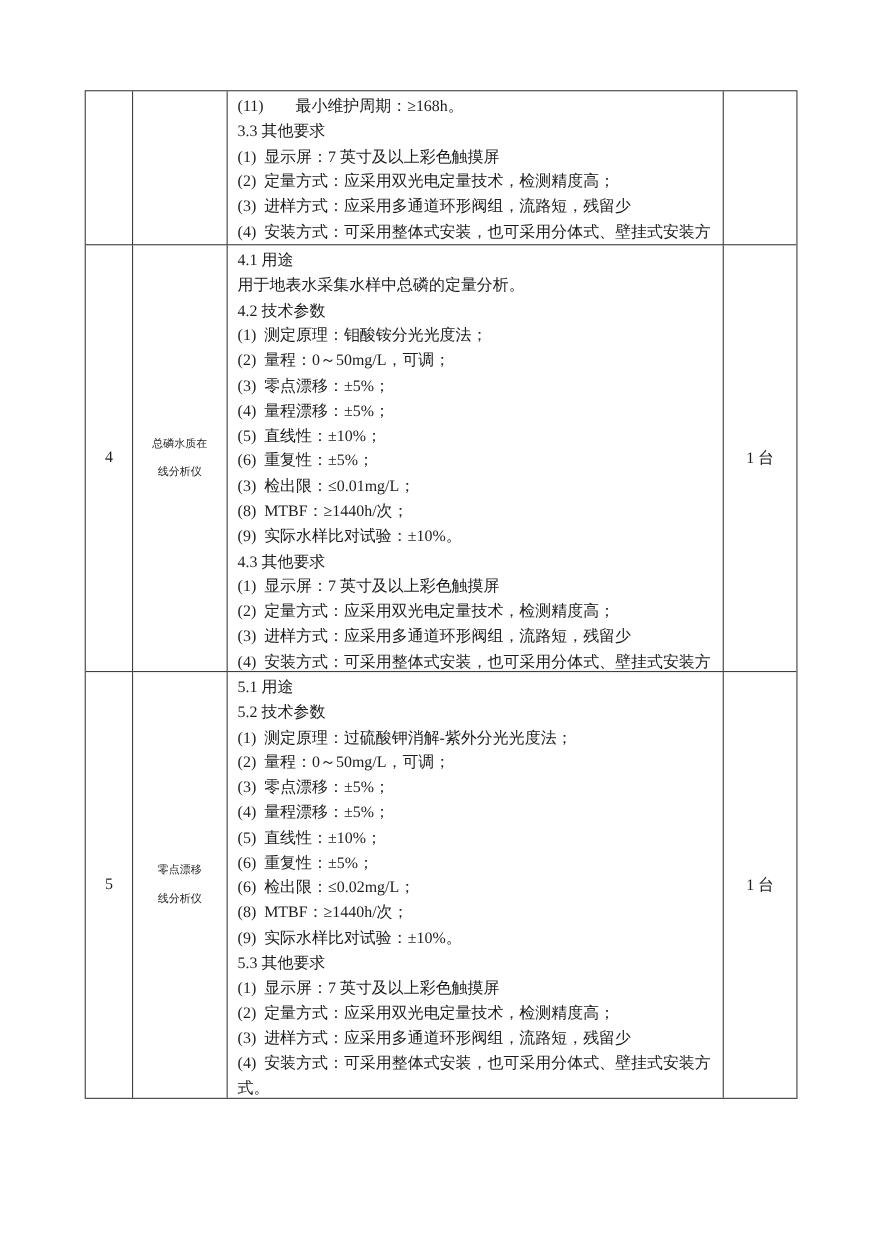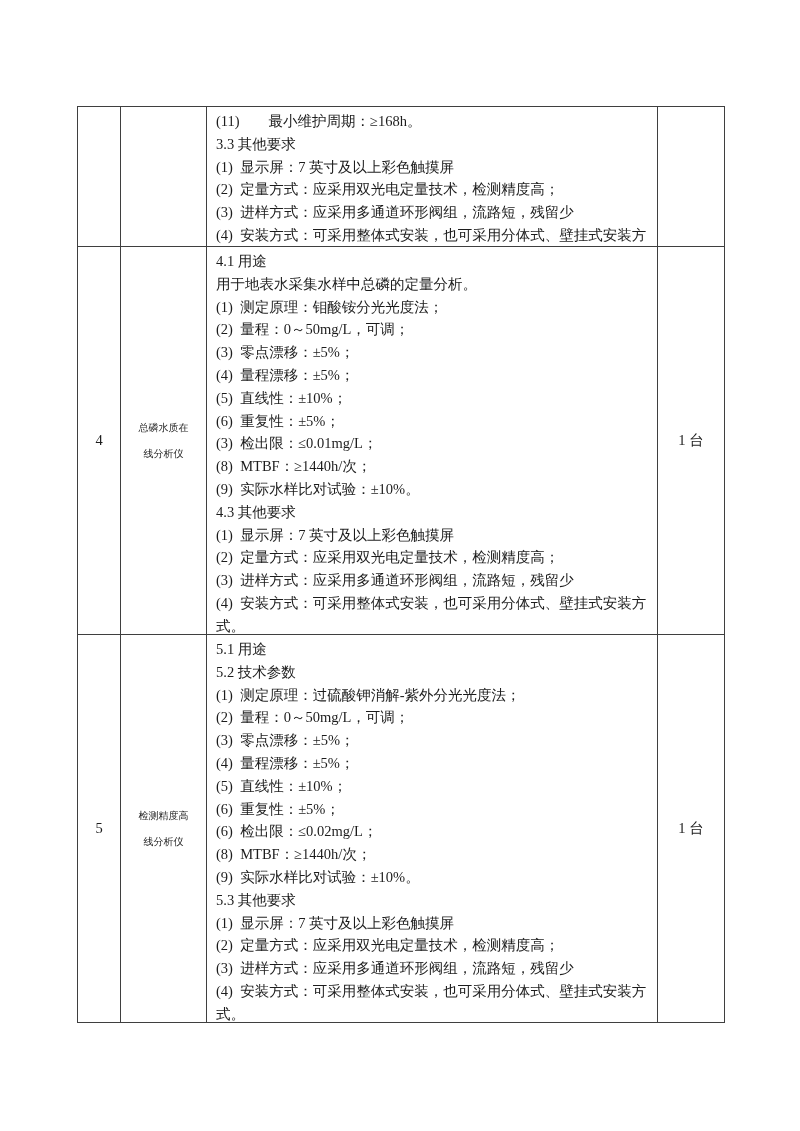--- a/index.html
+++ b/index.html
@@ -7,21 +7,21 @@
   html, body { background: #ffffff; }
   body {
     width: 800px; height: 1131px;
     position: relative;
     font-family: "Liberation Serif", "DejaVu Serif", serif;
     color: var(--tc);
     overflow: hidden;
   }
   .spec-table {
     position: absolute;
-    left: 77px; top: 106px;
+    left: 77px; top: 82px;
     display: grid;
     grid-template-columns: 43px 86px 451px 66px;
     grid-template-rows: 140px 388px 387px;
     border: 1px solid var(--bc);
     background: #ffffff;
     box-sizing: content-box;
   }
   .cell {
     box-sizing: border-box;
     border-right: 1px solid var(--bc);
@@ -64,39 +64,40 @@
     </div>
     <div class="cell c-qty collast"></div>
     <div class="cell c-num">4</div>
     <div class="cell c-name">
       <div class="name-line">总磷水质在</div>
       <div class="name-line">线分析仪</div>
     </div>
     <div class="cell c-spec">
       <div class="spec-line"><span>4.1 用途</span></div>
       <div class="spec-line"><span>用于地表水采集水样中总磷的定量分析。</span></div>
+      <div class="spec-line"><span>4.2 技术参数</span></div>
       <div class="spec-line"><span>(1)  测定原理：钼酸铵分光光度法；</span></div>
       <div class="spec-line"><span>(2)  量程：0～50mg/L，可调；</span></div>
       <div class="spec-line"><span>(3)  零点漂移：±5%；</span></div>
       <div class="spec-line"><span>(4)  量程漂移：±5%；</span></div>
       <div class="spec-line"><span>(5)  直线性：±10%；</span></div>
       <div class="spec-line"><span>(6)  重复性：±5%；</span></div>
       <div class="spec-line"><span>(3)  检出限：≤0.01mg/L；</span></div>
       <div class="spec-line"><span>(8)  MTBF：≥1440h/次；</span></div>
       <div class="spec-line"><span>(9)  实际水样比对试验：±10%。</span></div>
       <div class="spec-line"><span>4.3 </span><span class="bold">其他要求</span></div>
       <div class="spec-line"><span>(1)  显示屏：7 英寸及以上彩色触摸屏</span></div>
       <div class="spec-line"><span>(2)  定量方式：应采用双光电定量技术，检测精度高；</span></div>
       <div class="spec-line"><span>(3)  进样方式：应采用多通道环形阀组，流路短，残留少</span></div>
       <div class="spec-line"><span>(4)  安装方式：可采用整体式安装，也可采用分体式、壁挂式安装方式。</span></div>
     </div>
     <div class="cell c-qty collast">1 台</div>
     <div class="cell c-num rowlast">5</div>
     <div class="cell c-name rowlast">
-      <div class="name-line">检测精度高</div>
+      <div class="name-line">零点漂移</div>
       <div class="name-line">线分析仪</div>
     </div>
     <div class="cell c-spec rowlast">
       <div class="spec-line"><span>5.1 用途</span></div>
       <div class="spec-line"><span>5.2 技术参数</span></div>
       <div class="spec-line"><span>(1)  测定原理：过硫酸钾消解-紫外分光光度法；</span></div>
       <div class="spec-line"><span>(2)  量程：0～50mg/L，可调；</span></div>
       <div class="spec-line"><span class="bold">(3)</span><span>  零点漂移：±5%；</span></div>
       <div class="spec-line"><span>(4)  量程漂移：±5%；</span></div>
       <div class="spec-line"><span>(5)  直线性：±10%；</span></div>

